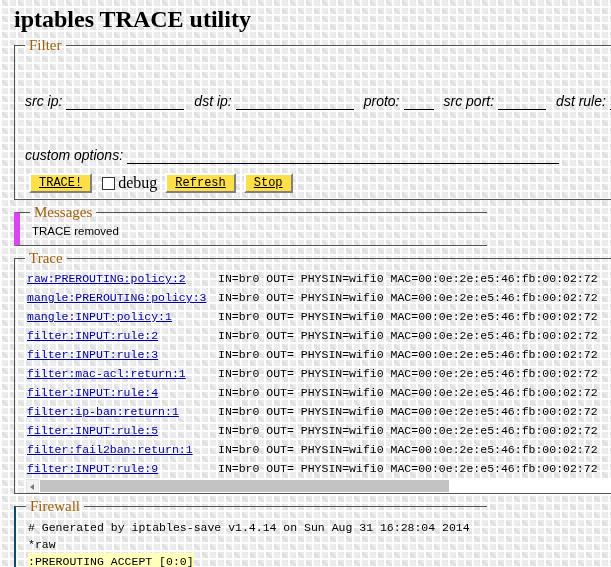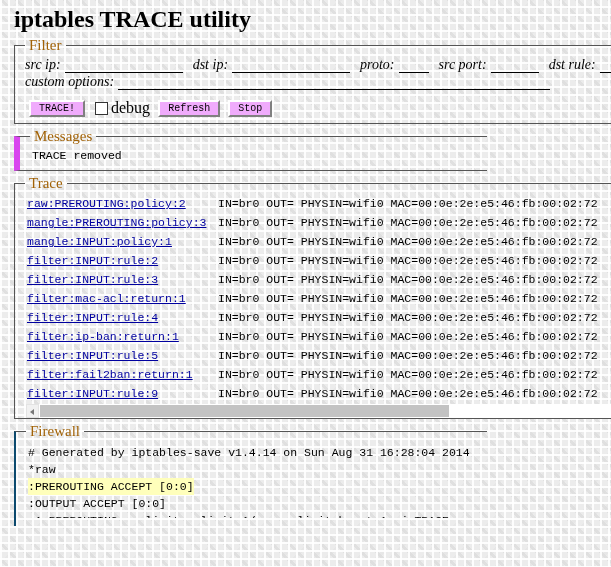--- a/index.html
+++ b/index.html
@@ -54,23 +54,24 @@
   
   #filter-box { margin-right: 0px; border-right: none; border-left: 1px solid #555; }
   .filter-row {
     display: flex;
     align-items: baseline;
     white-space: nowrap;
     padding: 1px 0 0 2px;
   }
   .flabel {
     font-style: italic;
-    font-family: Liberation Serif, serif;
+    font-family: Liberation Sans, sans-serif;
     font-size: 14px;
     margin-right: 4px;
+    margin-top: 36px;
   }
   input.uline {
     border: none;
     border-bottom: 1px solid #000;
     background: transparent;
     font-family: "Liberation Sans", sans-serif;
     font-size: 12px;
     outline: none;
     padding: 0 1px 0 1px;
     height: 14px;
@@ -82,50 +83,51 @@
   .w-custom { width: 430px; }
 
   .buttons-row {
     display: flex;
     align-items: center;
     margin-top: 9px;
     padding-left: 6px;
   }
   button.btn {
     font-family: "Liberation Mono", "DejaVu Sans Mono", monospace;
-    font-size: 10px;
-    background: #f0abfc;
+    font-size: 12px;
+    background: #fde047;
     border-top: 2px solid #ffffff;
     border-left: 2px solid #ffffff;
     border-right: 2px solid #808080;
     border-bottom: 2px solid #808080;
     padding: 1px 8px;
     color: #000;
     cursor: default;
+    text-decoration: underline;
   }
   .chk-wrap {
     display: inline-flex;
     align-items: center;
     margin: 0 8px 0 10px;
     font-family: Liberation Serif, serif;
     font-size: 16px;
   }
   .chkbox {
     width: 11px; height: 11px;
     border: 1px solid #333;
     background: #fff;
     display: inline-block;
     margin-right: 3px;
   }
   .btn-gap { margin-left: 8px; }
 
   
   #messages-box { border-left: 6px solid #d946ef; border-right: none; }
   .msg-text {
-    font-family: Liberation Mono, monospace;
+    font-family: Liberation Sans, sans-serif;
     font-size: 11.5px;
     padding: 2px 0 2px 4px;
   }
 
   
   #packets-box { border-left: 1px solid #555; border-right: none; border-bottom: none; border-top: none; }
   .pkt-list { padding: 1px 0 2px 4px; }
   .pkt-list a {
     font-family: "Liberation Mono", "DejaVu Sans Mono", monospace;
     font-size: 13px;

